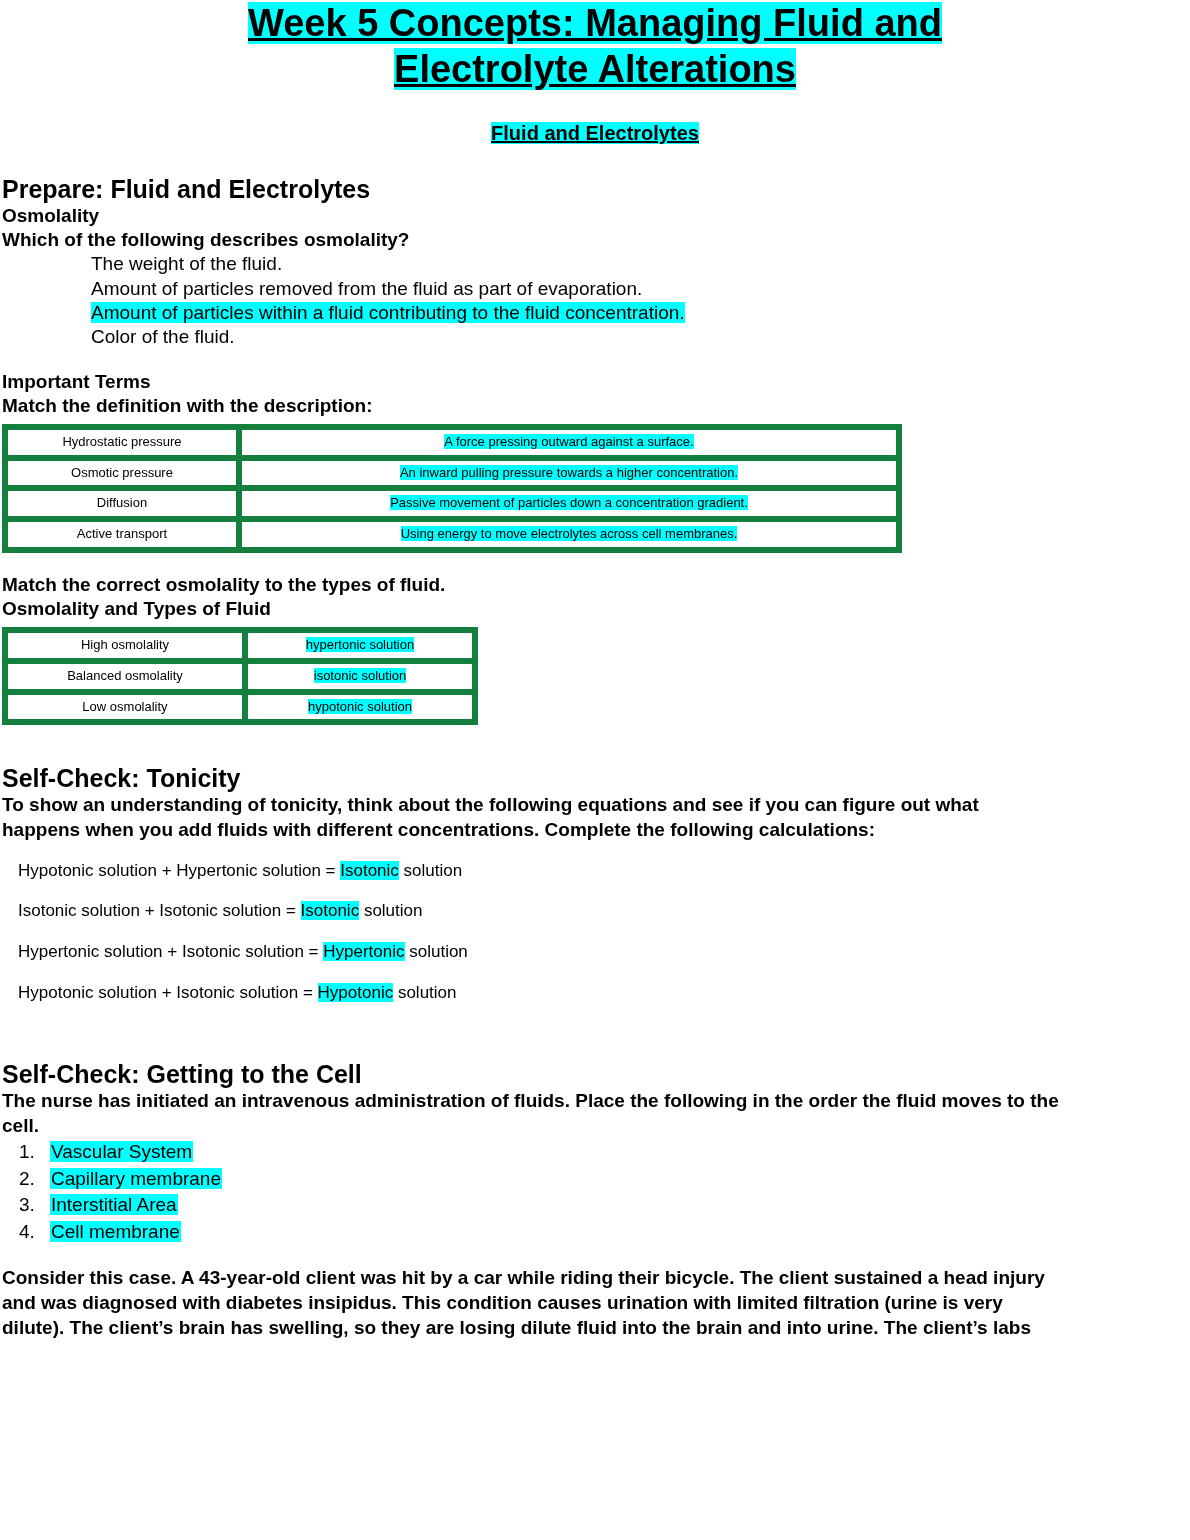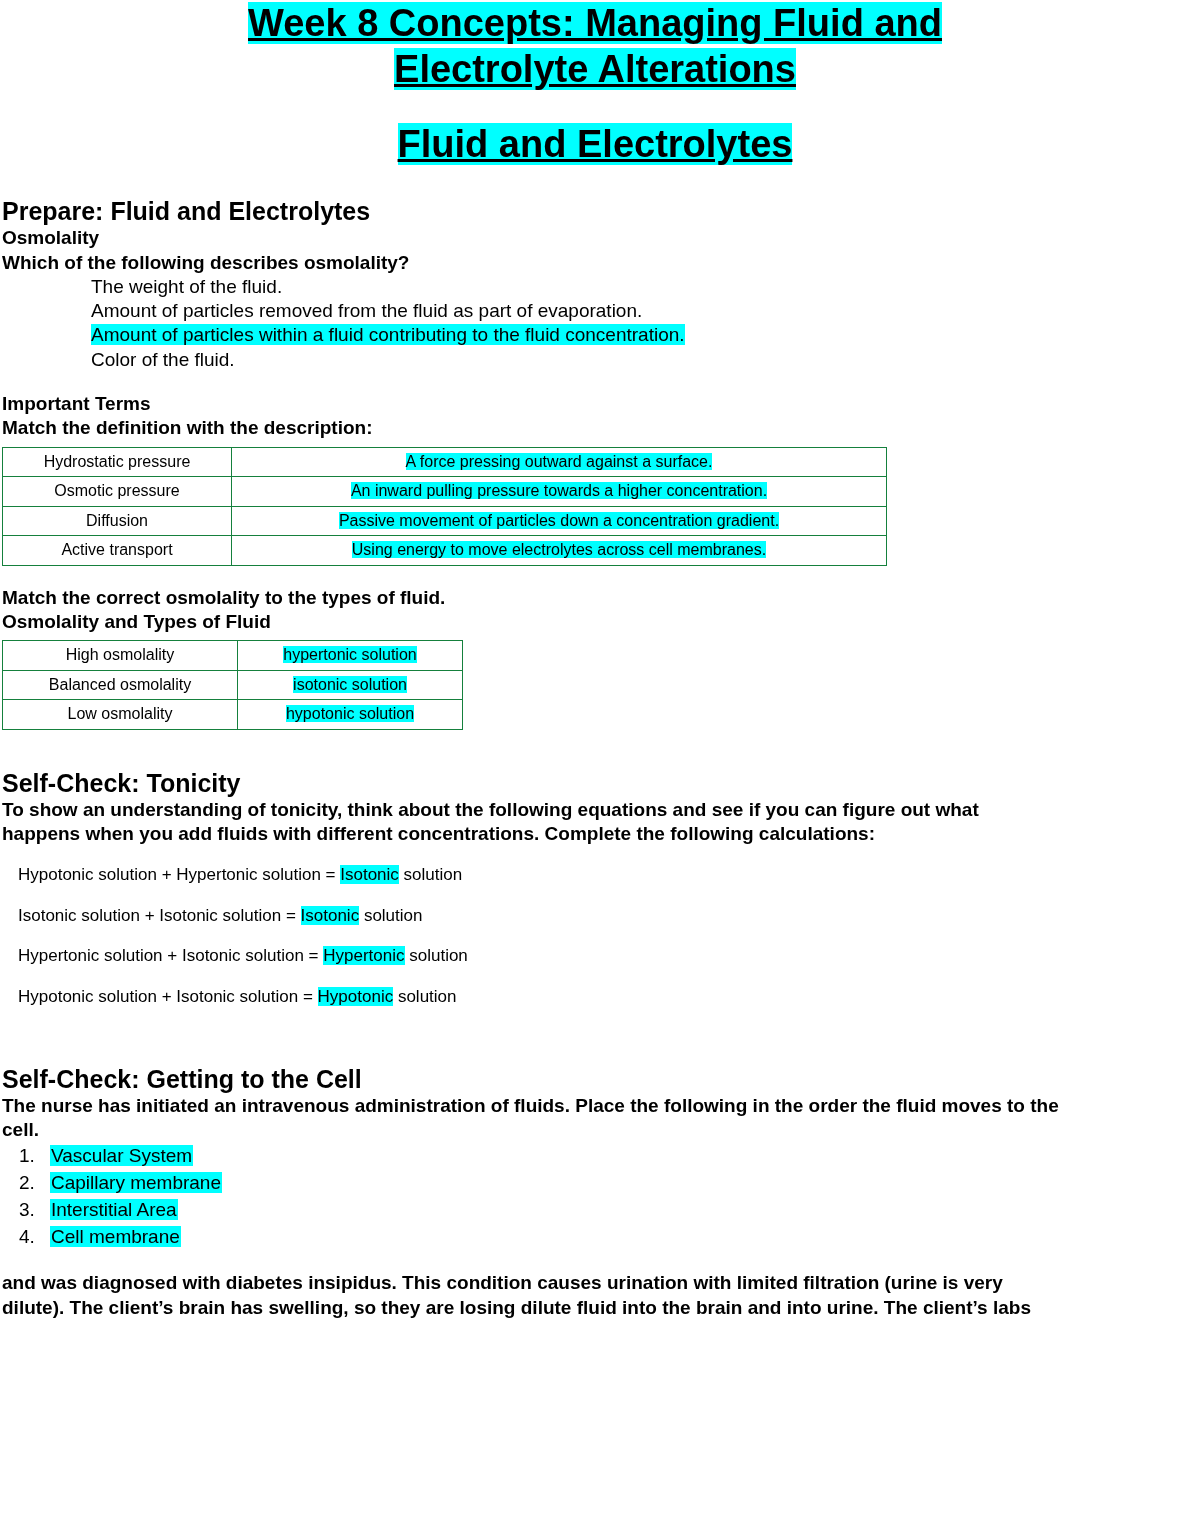--- a/index.html
+++ b/index.html
@@ -28,21 +28,21 @@
     font-weight: bold;
     text-align: center;
     margin: 0;
     padding: 0;
     line-height: 1.22;
   }
   h1.doc-title .hl {
     text-decoration: underline;
   }
   h2.section-title {
-    font-size: 38px;
+    font-size: 20px;
     font-weight: bold;
     text-align: center;
     margin: 28px 0 0 0;
     line-height: 1.25;
   }
   h2.section-title .hl {
     text-decoration: underline;
   }
   h3.heading {
     font-size: 25px;
@@ -66,23 +66,23 @@
     height: 20px;
   }
   .spacer-sm {
     height: 10px;
   }
   table.match {
     border-collapse: collapse;
     margin-top: 6px;
   }
   table.match td {
-    border: 1px solid #15803d;
+    border: 6px solid #15803d;
     padding: 4px 8px;
-    font-size: 16px;
+    font-size: 13px;
     vertical-align: middle;
   }
   table.match td.term {
     text-align: center;
     width: 212px;
   }
   table.match td.def {
     text-align: center;
     width: 638px;
   }
@@ -117,21 +117,21 @@
     margin: 0;
     line-height: 1.3;
   }
 </style>
 </head>
 <body>
 
 <div class="page">
 
   <h1 class="doc-title">
-    <span class="hl">Week 8 Concepts: Managing Fluid and</span><br>
+    <span class="hl">Week 5 Concepts: Managing Fluid and</span><br>
     <span class="hl">Electrolyte Alterations</span>
   </h1>
 
   <h2 class="section-title">
     <span class="hl">Fluid and Electrolytes</span>
   </h2>
 
   <div class="spacer-sm"></div>
 
   <h3 class="heading">Prepare: Fluid and Electrolytes</h3>
@@ -215,16 +215,17 @@
 
   <ol class="ordered">
     <li><span class="hl">Vascular System</span></li>
     <li><span class="hl">Capillary membrane</span></li>
     <li><span class="hl">Interstitial Area</span></li>
     <li><span class="hl">Cell membrane</span></li>
   </ol>
 
   <div class="spacer"></div>
 
+  <p class="body-bold">Consider this case. A 43-year-old client was hit by a car while riding their bicycle. The client sustained a head injury</p>
   <p class="body-bold">and was diagnosed with diabetes insipidus. This condition causes urination with limited filtration (urine is very</p>
   <p class="body-bold">dilute). The client’s brain has swelling, so they are losing dilute fluid into the brain and into urine. The client’s labs</p>
 
 </div>
 
 </body></html>

